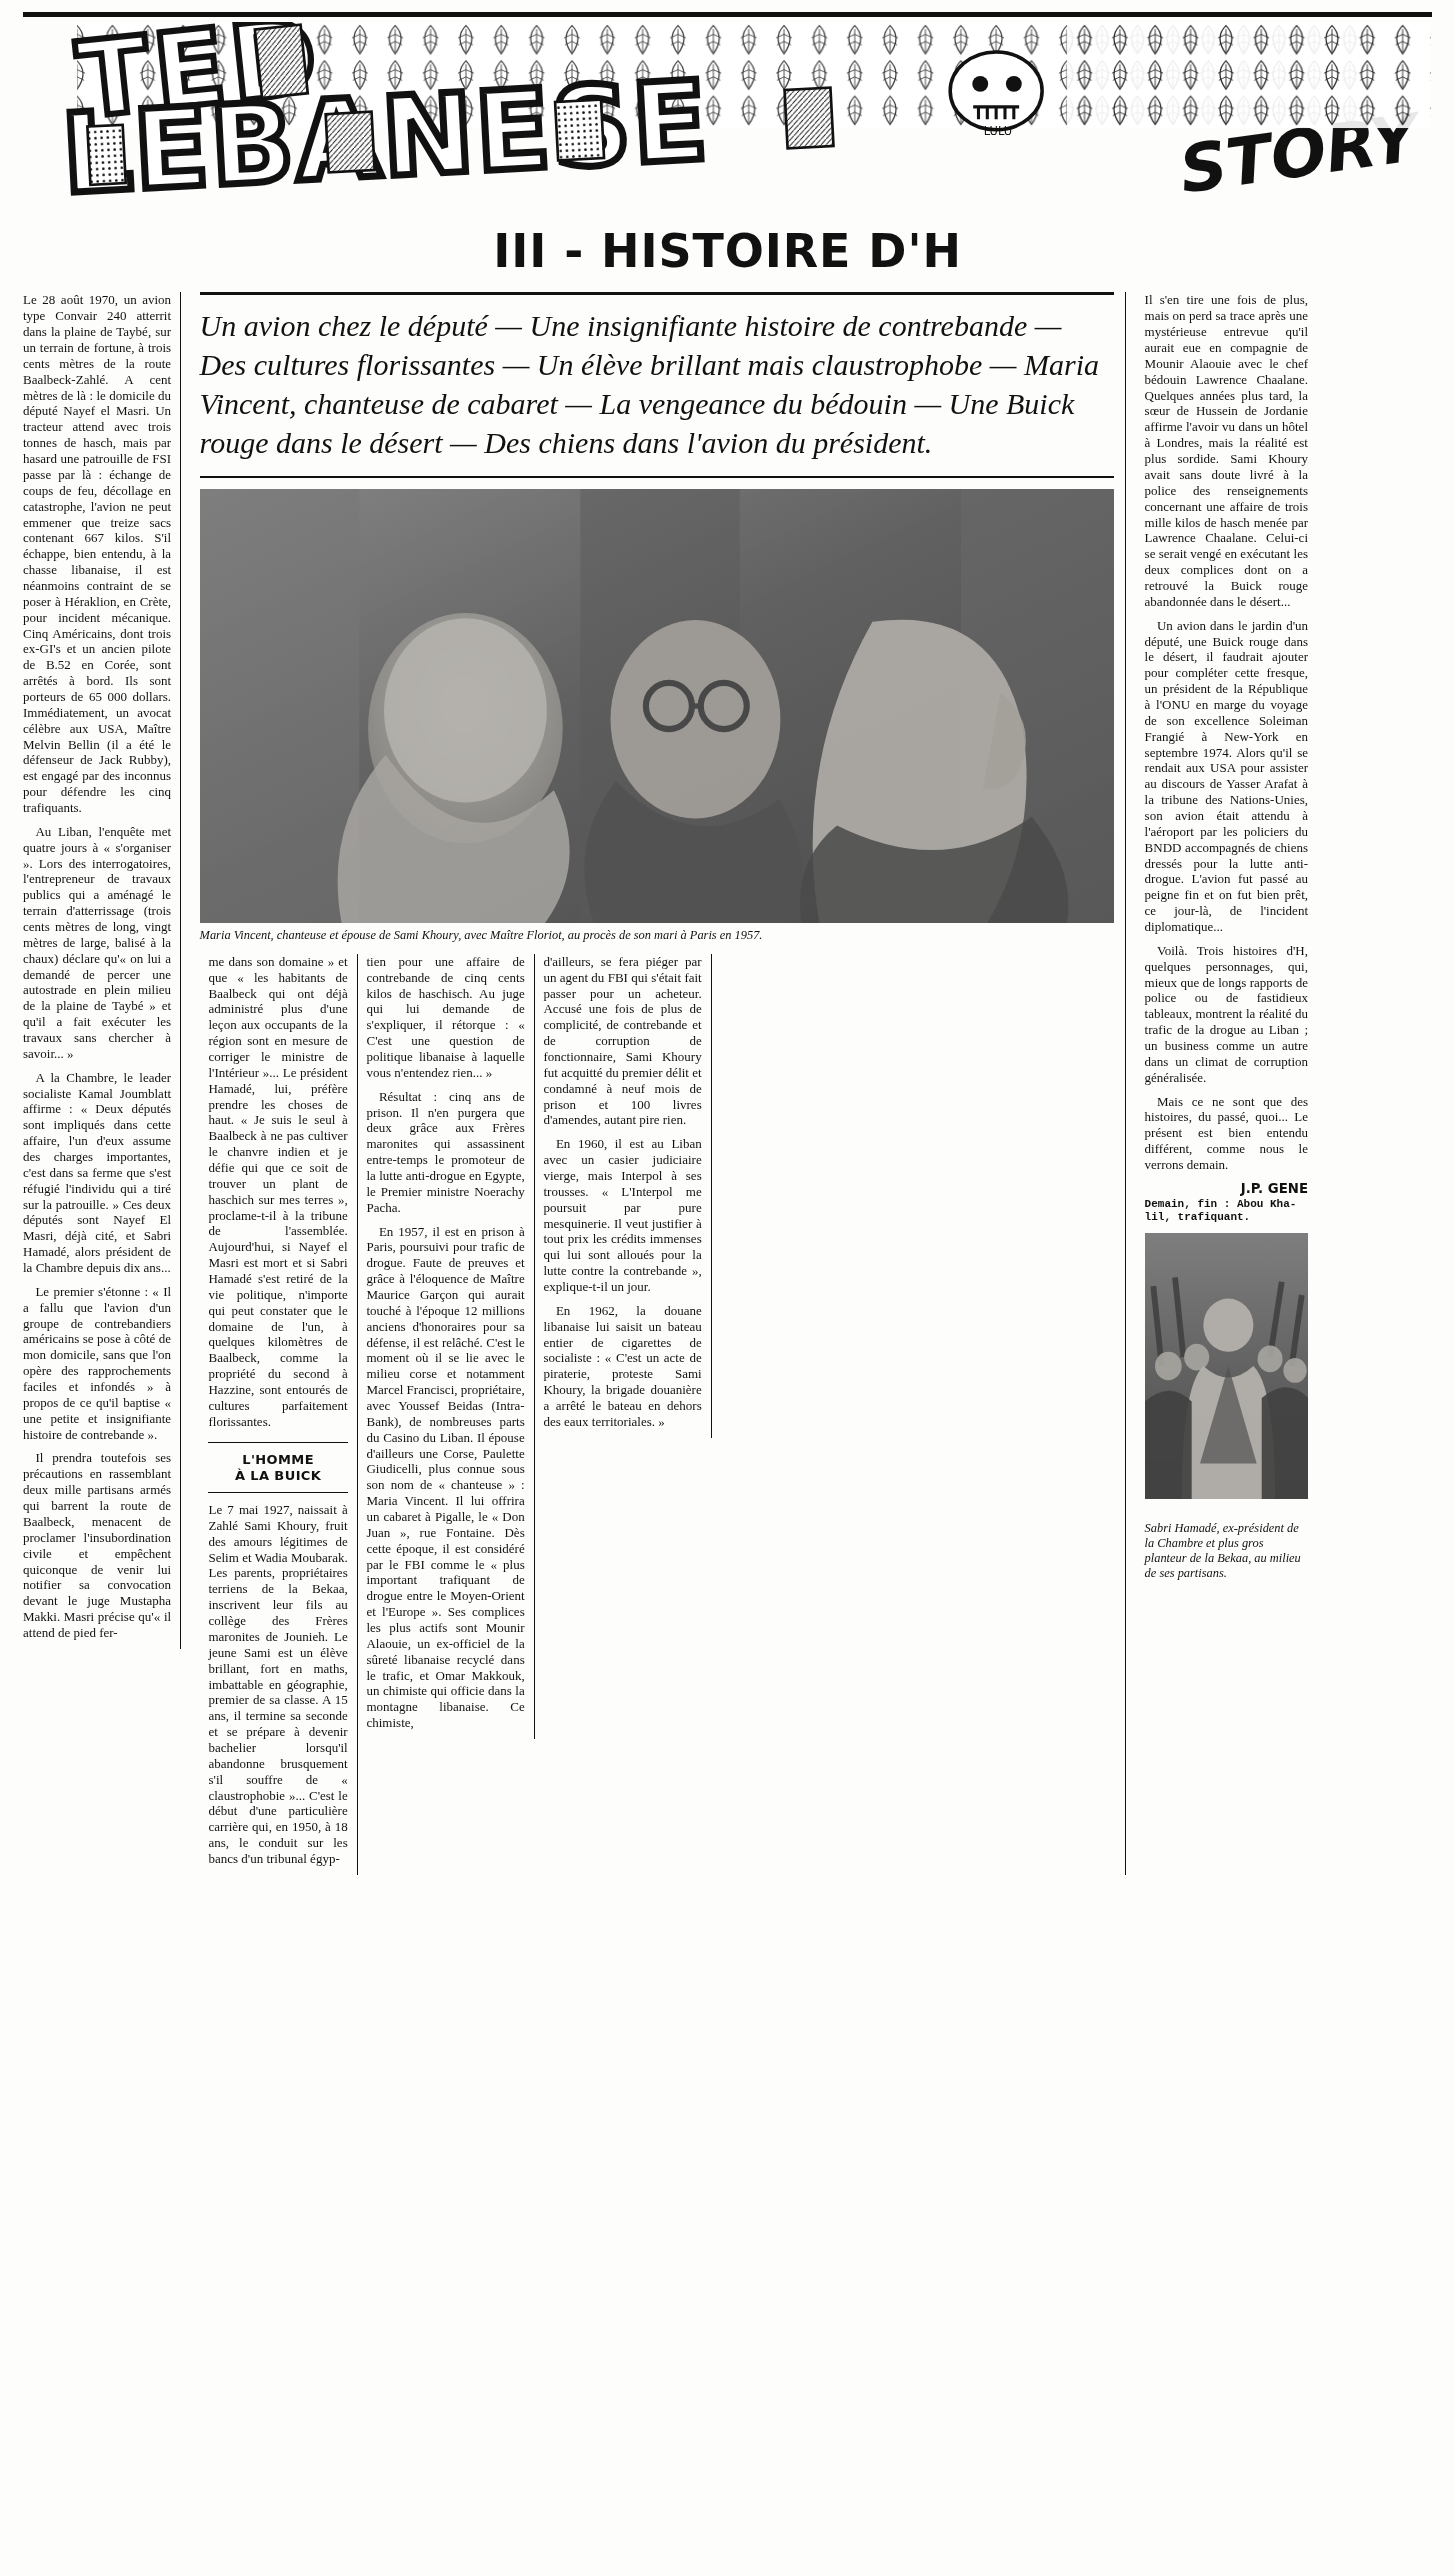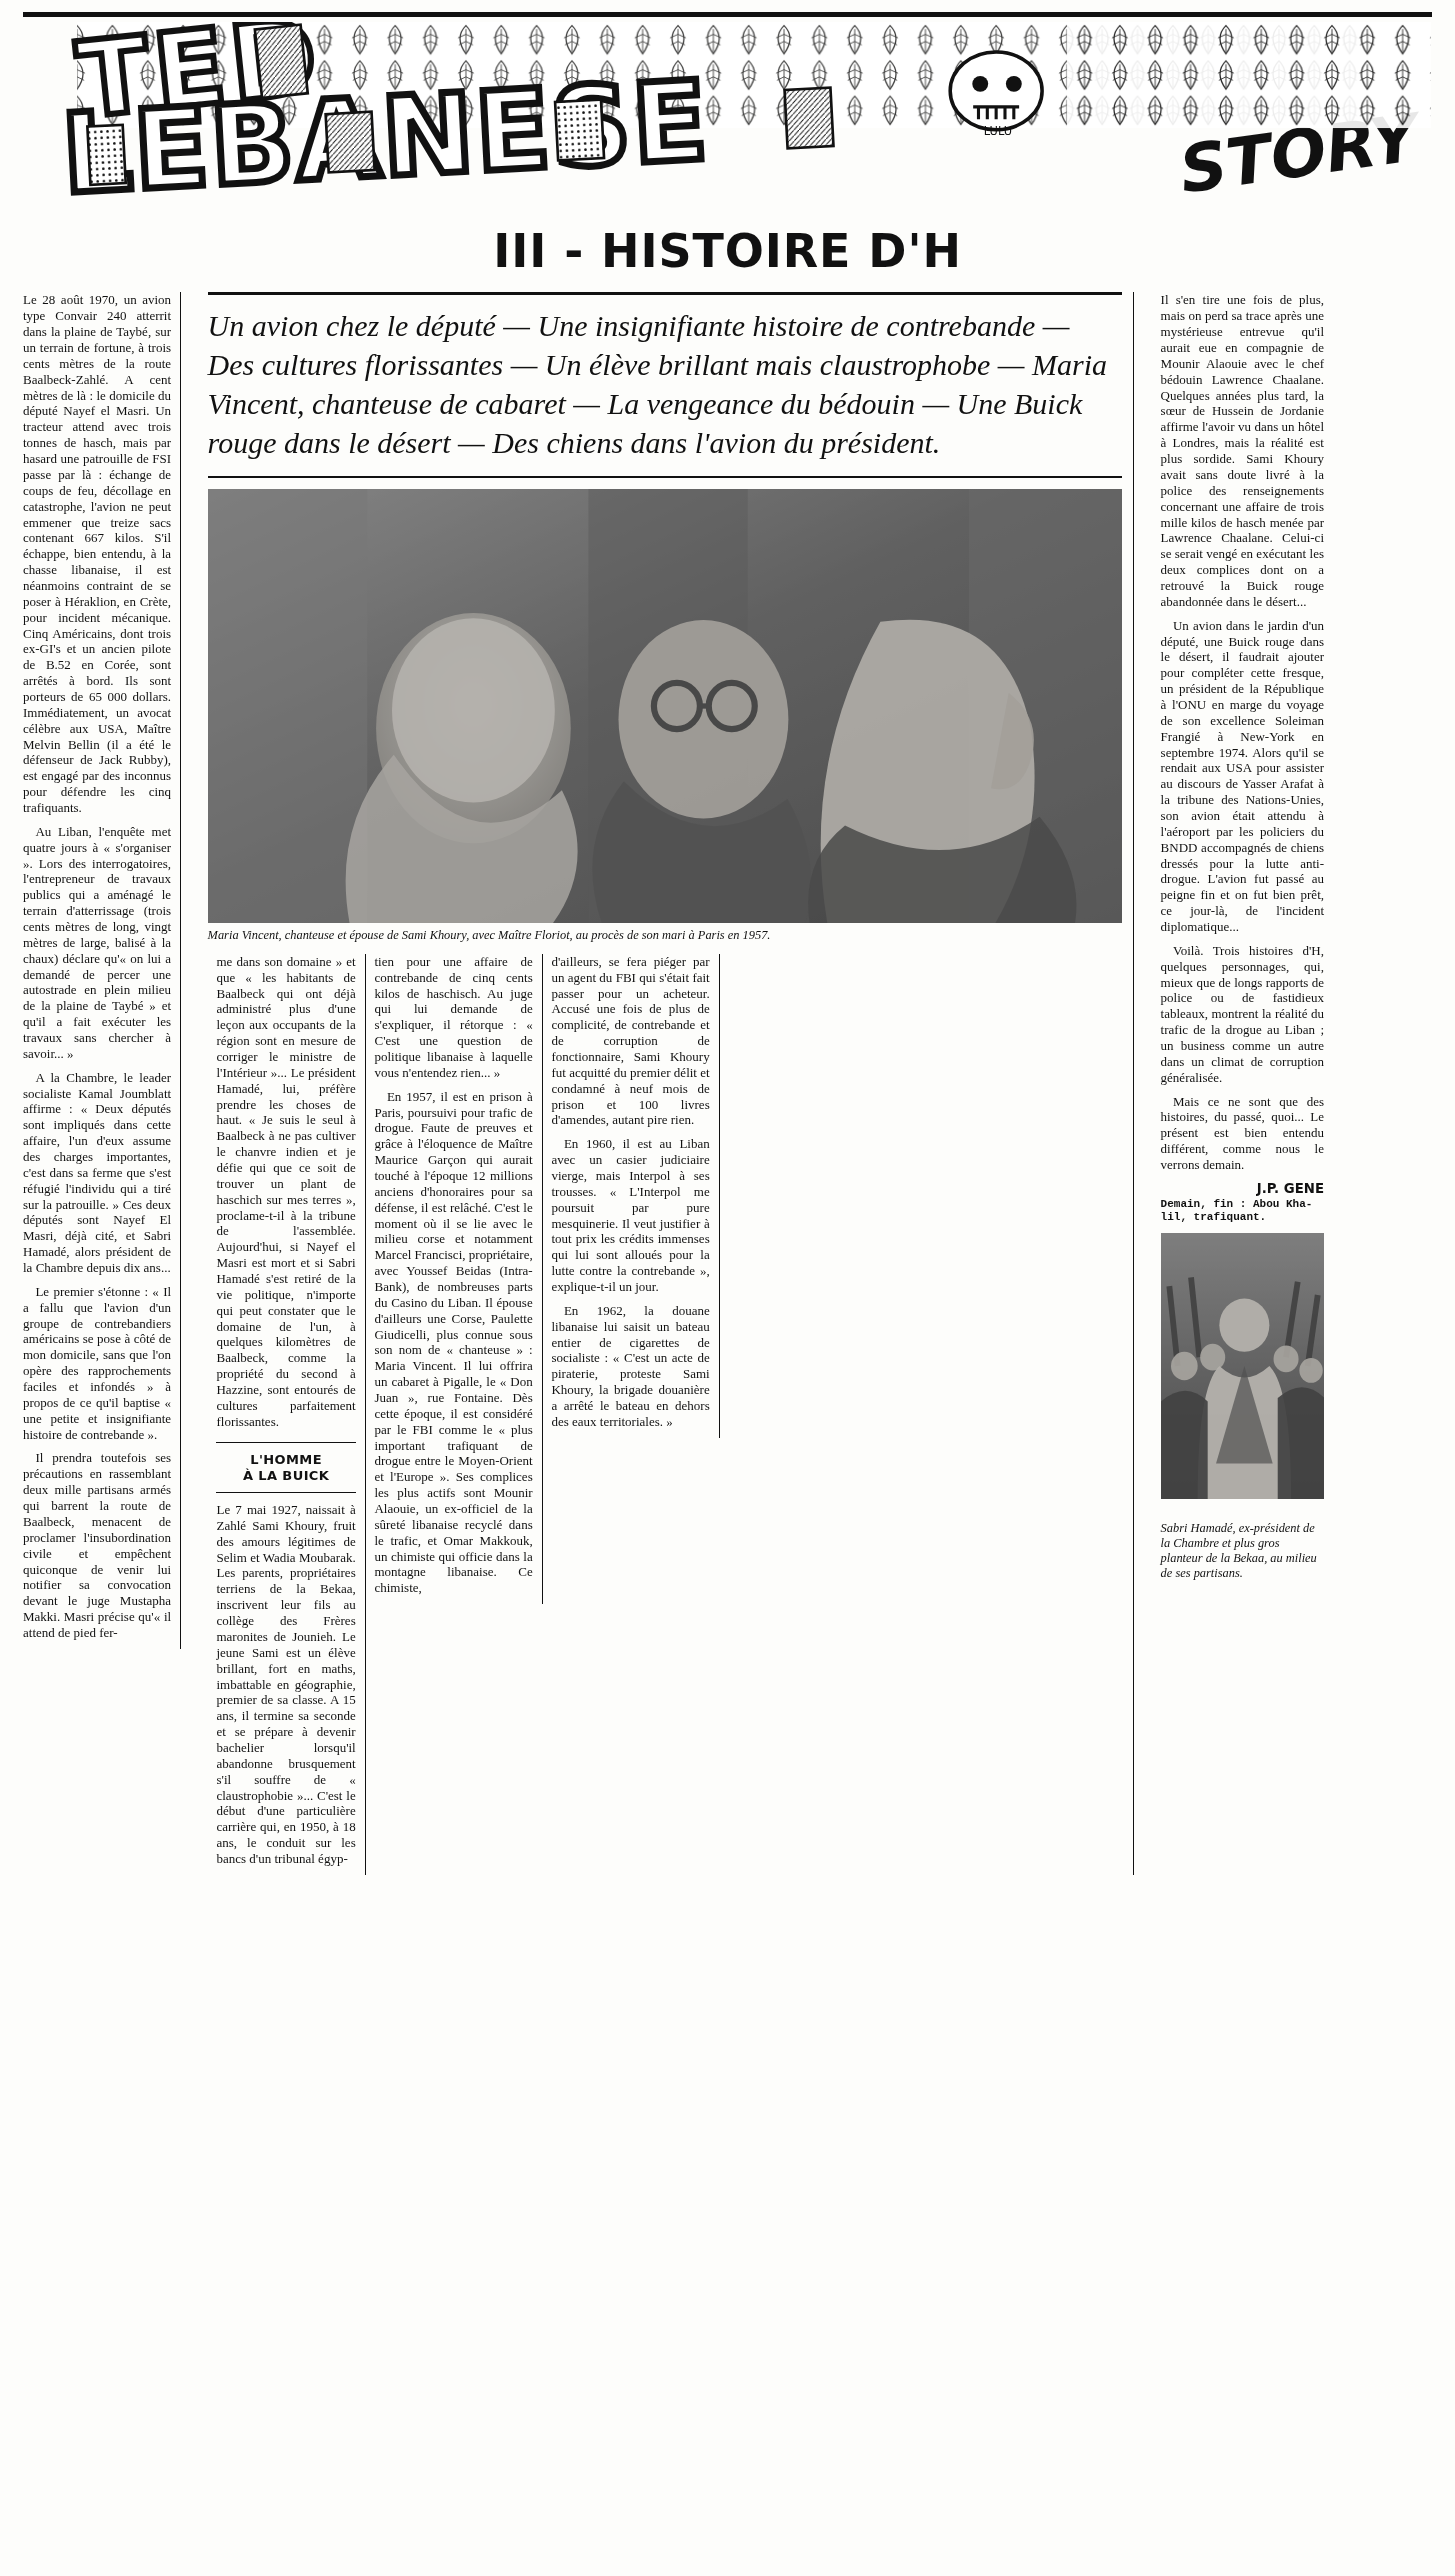--- a/index.html
+++ b/index.html
@@ -39,21 +39,21 @@
   .col {
     padding:0 8.9px;
   }
   .col.c2 { width:158px; border-right:0.9px solid #111; }
   .col.c3 { width:177px; border-right:0.9px solid #111; }
   .col.c4 { width:177px; border-right:0.9px solid #111; }
 
   
   .layout {
     display:flex;
-    gap:16px;
+    gap:8px;
     align-items:flex-start;
   }
   .left-rail { width:158px; padding:0 8.9px 0 0; border-right:0.9px solid #111; }
   .center-block { width:937px; padding:0 10.6px; border-right:0.9px solid #111;}
   .right-rail { width:174px; padding:0 0 0 10.6px; }
 
   p {
     margin:0 0 8px 0;
     font-size:13px;
     line-height:1.22;
@@ -257,20 +257,21 @@
       <div class="bottom-cols">
 
         <div class="col c2">
           <p class="noind">me dans son domaine » et que « les habitants de Baalbeck qui ont déjà administré plus d'une leçon aux occupants de la région sont en mesure de corriger le ministre de l'Intérieur »... Le président Hamadé, lui, préfère prendre les choses de haut. « Je suis le seul à Baalbeck à ne pas cultiver le chanvre indien et je défie qui que ce soit de trouver un plant de haschich sur mes terres », proclame-t-il à la tribune de l'assemblée. Aujourd'hui, si Nayef el Masri est mort et si Sabri Hamadé s'est retiré de la vie politique, n'importe qui peut constater que le domaine de l'un, à quelques kilomètres de Baalbeck, comme la propriété du second à Hazzine, sont entourés de cultures parfaitement florissantes.</p>
           <div class="subhead">L'HOMME<br>À LA BUICK</div>
           <p class="noind">Le 7 mai 1927, naissait à Zahlé Sami Khoury, fruit des amours légitimes de Selim et Wadia Moubarak. Les parents, propriétaires terriens de la Bekaa, inscrivent leur fils au collège des Frères maronites de Jounieh. Le jeune Sami est un élève brillant, fort en maths, imbattable en géographie, premier de sa classe. A 15 ans, il termine sa seconde et se prépare à devenir bachelier lorsqu'il abandonne brusquement s'il souffre de « claustrophobie »... C'est le début d'une particulière carrière qui, en 1950, à 18 ans, le conduit sur les bancs d'un tribunal égyp-</p>
         </div>
 
         <div class="col c3">
           <p class="noind">tien pour une affaire de contrebande de cinq cents kilos de haschisch. Au juge qui lui demande de s'expliquer, il rétorque : « C'est une question de politique libanaise à laquelle vous n'entendez rien... »</p>
+          <p>Résultat : cinq ans de prison. Il n'en purgera que deux grâce aux Frères maronites qui assassinent entre-temps le promoteur de la lutte anti-drogue en Egypte, le Premier ministre Noerachy Pacha.</p>
           <p>En 1957, il est en prison à Paris, poursuivi pour trafic de drogue. Faute de preuves et grâce à l'éloquence de Maître Maurice Garçon qui aurait touché à l'époque 12 millions anciens d'honoraires pour sa défense, il est relâché. C'est le moment où il se lie avec le milieu corse et notamment Marcel Francisci, propriétaire, avec Youssef Beidas (Intra-Bank), de nombreuses parts du Casino du Liban. Il épouse d'ailleurs une Corse, Paulette Giudicelli, plus connue sous son nom de « chanteuse » : Maria Vincent. Il lui offrira un cabaret à Pigalle, le « Don Juan », rue Fontaine. Dès cette époque, il est considéré par le FBI comme le « plus important trafiquant de drogue entre le Moyen-Orient et l'Europe ». Ses complices les plus actifs sont Mounir Alaouie, un ex-officiel de la sûreté libanaise recyclé dans le trafic, et Omar Makkouk, un chimiste qui officie dans la montagne libanaise. Ce chimiste,</p>
         </div>
 
         <div class="col c4">
           <p class="noind">d'ailleurs, se fera piéger par un agent du FBI qui s'était fait passer pour un acheteur. Accusé une fois de plus de complicité, de contrebande et de corruption de fonctionnaire, Sami Khoury fut acquitté du premier délit et condamné à neuf mois de prison et 100 livres d'amendes, autant pire rien.</p>
           <p>En 1960, il est au Liban avec un casier judiciaire vierge, mais Interpol à ses trousses. « L'Interpol me poursuit par pure mesquinerie. Il veut justifier à tout prix les crédits immenses qui lui sont alloués pour la lutte contre la contrebande », explique-t-il un jour.</p>
           <p>En 1962, la douane libanaise lui saisit un bateau entier de cigarettes de socialiste : « C'est un acte de piraterie, proteste Sami Khoury, la brigade douanière a arrêté le bateau en dehors des eaux territoriales. »</p>
         </div>
 
       </div>

